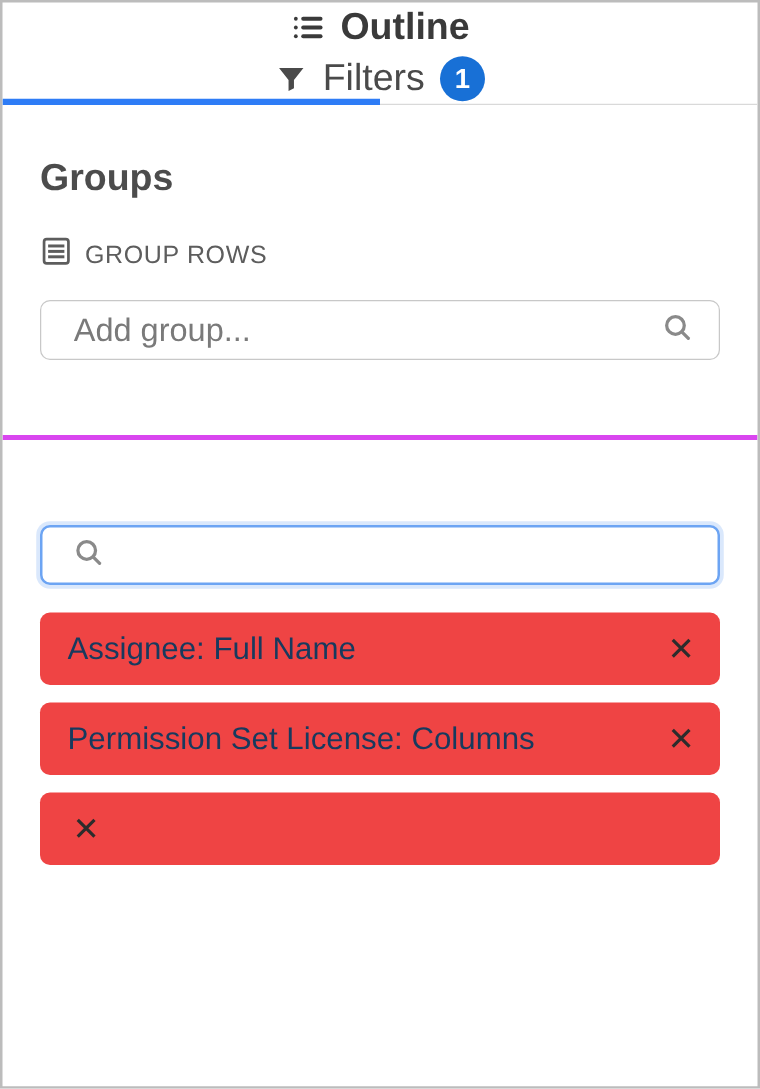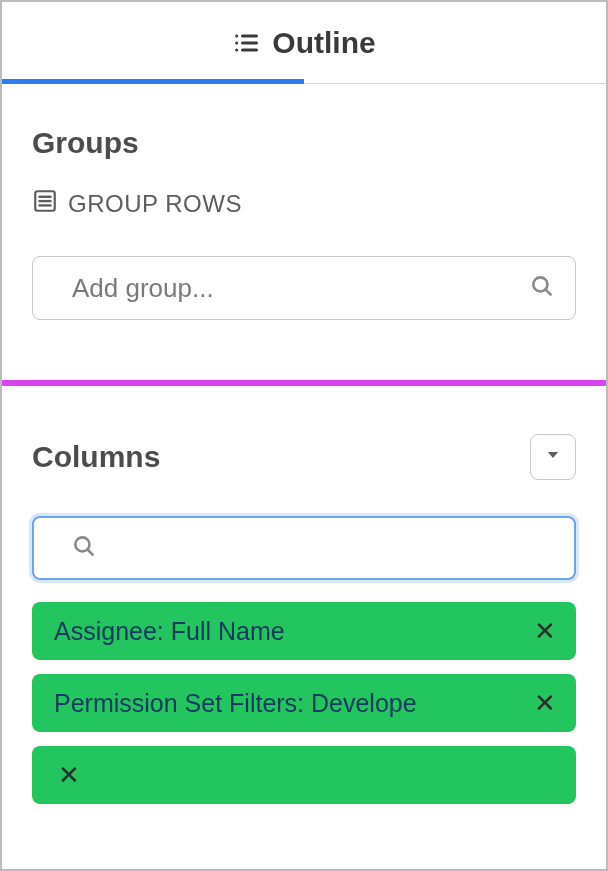--- a/index.html
+++ b/index.html
@@ -59,21 +59,21 @@
     display: inline-flex;
     align-items: center;
     justify-content: center;
   }
   .section {
     padding: 30px 30px 0 30px;
   }
   .section.groups {
     padding-top: 42px;
     padding-bottom: 60px;
-    border-bottom: 6px solid #d946ef;
+    border-bottom: 4px solid #d946ef;
   }
   .section.columns {
     padding-top: 48px;
     padding-bottom: 0;
   }
   .section-header {
     display: flex;
     align-items: center;
     justify-content: space-between;
   }
@@ -81,32 +81,32 @@
     font-size: 30px;
     font-weight: 700;
     color: #4c4c4c;
   }
   .subheader {
     display: flex;
     align-items: center;
     gap: 10px;
     margin-top: 28px;
     color: #5d5d5d;
-    font-size: 24px;
+    font-size: 20px;
     letter-spacing: 0.5px;
     font-weight: 500;
   }
   .inputbox {
-    margin-top: 36px;
+    margin-top: 20px;
     display: flex;
     align-items: center;
     border: 1.5px solid #c8c8c8;
     border-radius: 8px;
-    height: 64px;
-    padding: 0 20px 0 37px;
+    height: 48px;
+    padding: 0 20px 0 24px;
     background: #fff;
   }
   .inputbox.focused {
     border: 2px solid #6ca4f3;
     box-shadow: 0 0 0 3px rgba(108,164,243,0.25);
   }
   .inputbox input {
     flex: 1;
     border: none;
     outline: none;
@@ -130,21 +130,21 @@
   }
   .chips {
     margin-top: 22px;
     display: flex;
     flex-direction: column;
     gap: 14px;
   }
   .chip {
     display: flex;
     align-items: center;
-    background: #22c55e;
+    background: #ef4444;
     border-radius: 8px;
     height: 58px;
     padding: 0 16px 0 22px;
     color: #173a5e;
     font-size: 25px;
     font-weight: 500;
   }
   .chip .chip-label {
     flex: 1;
     white-space: nowrap;
@@ -170,20 +170,29 @@
           <circle cx="4" cy="6" r="1.3" fill="#3a3a3a" stroke="none"></circle>
           <circle cx="4" cy="12" r="1.3" fill="#3a3a3a" stroke="none"></circle>
           <circle cx="4" cy="18" r="1.3" fill="#3a3a3a" stroke="none"></circle>
           <line x1="9" y1="6" x2="21" y2="6"></line>
           <line x1="9" y1="12" x2="21" y2="12"></line>
           <line x1="9" y1="18" x2="21" y2="18"></line>
         </svg>
       </span>
       <span>Outline</span>
     </div>
+    <div class="tab filters">
+      <span class="icon">
+        <svg width="26" height="26" viewBox="0 0 24 24" fill="#4a4a4a">
+          <path d="M3 4h18l-7 9v6l-4 2v-8L3 4z"></path>
+        </svg>
+      </span>
+      <span>Filters</span>
+      <span class="badge">1</span>
+    </div>
     <div class="tab-underline"></div>
   </div>
 
   <div class="section groups">
     <div class="section-title">Groups</div>
     <div class="subheader">
       <span class="icon">
         <svg width="26" height="26" viewBox="0 0 24 24" fill="#5d5d5d">
           <rect x="3" y="3" width="18" height="18" rx="2" fill="none" stroke="#5d5d5d" stroke-width="2"></rect>
           <rect x="6" y="7" width="12" height="2.2"></rect>
@@ -198,46 +207,36 @@
       <span class="search-icon">
         <svg width="26" height="26" viewBox="0 0 24 24" fill="none" stroke="#8a8a8a" stroke-width="2.4" stroke-linecap="round">
           <circle cx="10.5" cy="10.5" r="6.5"></circle>
           <line x1="20" y1="20" x2="15.2" y2="15.2"></line>
         </svg>
       </span>
     </div>
   </div>
 
   <div class="section columns">
-    <div class="section-header">
-      <div class="section-title">Columns</div>
-      <div class="dropdown-btn">
-        <span>
-          <svg width="18" height="18" viewBox="0 0 24 24" fill="#5d5d5d">
-            <path d="M5 8l7 8 7-8z"></path>
-          </svg>
-        </span>
-      </div>
-    </div>
     <div class="inputbox focused">
       <span class="search-icon">
         <svg width="26" height="26" viewBox="0 0 24 24" fill="none" stroke="#8a8a8a" stroke-width="2.4" stroke-linecap="round">
           <circle cx="10.5" cy="10.5" r="6.5"></circle>
           <line x1="20" y1="20" x2="15.2" y2="15.2"></line>
         </svg>
       </span>
     </div>
 
     <div class="chips">
       <div class="chip">
         <span class="chip-label">Assignee: Full Name</span>
         <span class="remove">✕</span>
       </div>
       <div class="chip">
-        <span class="chip-label">Permission Set Filters: Develope</span>
+        <span class="chip-label">Permission Set License: Columns</span>
         <span class="remove">✕</span>
       </div>
       <div class="chip">
         <span class="remove">✕</span>
       </div>
     </div>
   </div>
 
 </div>
 

